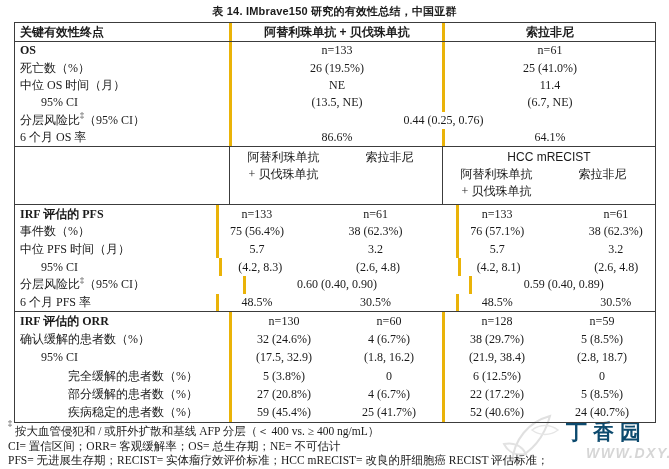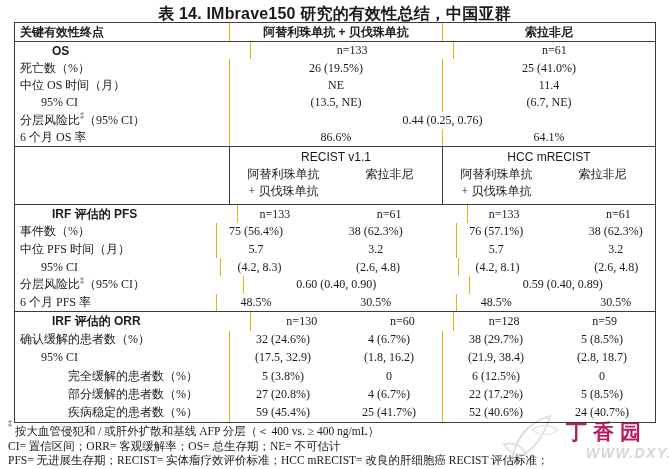--- a/index.html
+++ b/index.html
@@ -6,47 +6,47 @@
   html,body { background:#ffffff; }
   .page {
     position:relative; width:669px; height:469px; background:#ffffff;
     color:#1a1a1a; overflow:hidden;
     font-family:"Liberation Serif","DejaVu Serif",serif;
   }
 
   .doc-title {
     position:absolute; top:4px; left:0; width:100%; text-align:center;
     font-family:"Liberation Sans","DejaVu Sans",sans-serif;
-    font-weight:700; font-size:16px; letter-spacing:0.2px;
+    font-weight:700; font-size:11px; letter-spacing:0.2px;
   }
 
   .tbl {
     position:absolute; left:14px; top:22px; width:642px;
     border:1px solid #3c3c3c; font-size:12px; background:transparent; z-index:2;
   }
   .block { border-bottom:1px solid #3c3c3c; }
   .block:last-child { border-bottom:none; }
 
   .trow { display:flex; align-items:center; }
   .hdr1 .trow { height:18px; }
   .sec-os  .trow { height:17.4px; }
   .sec-pfs .trow { height:17.7px;gap:41px; }
   .sec-orr .trow { height:18.2px; }
 
   .c { height:100%; display:flex; align-items:center; }
   .lab { width:214px; padding-left:5px; }
-  .bl  { border-left:1px solid #eab308; }
+  .bl  { border-left:3px solid #eab308; }
   .v   { justify-content:center; text-align:center; }
   .w213 { width:213px; }
   .w107 { width:107px; }
   .w106 { width:106px; }
   .w426 { width:426px; }
 
   .headtext { font-family:"Liberation Sans","DejaVu Sans",sans-serif; font-weight:700; }
-  .secname  { font-family:Liberation Sans, sans-serif; font-weight:700;margin-left:32px; }
+  .secname  { font-family:Liberation Serif, serif; font-weight:700; }
   .ind1 { padding-left:26px; }
   .ind2 { padding-left:53px; }
   sup.mark { font-size:8px; position:relative; top:-4px; line-height:0; }
 
   
   .hdr2 { display:flex; height:57px; }
   .h2lab { width:214px; height:100%; }
   .h2g { width:213px; height:100%; border-left:1px solid #3c3c3c; text-align:center; padding-top:2px; }
   .h2title { font-family:"Liberation Sans","DejaVu Sans",sans-serif; font-size:12px; height:17px; line-height:17px; }
   .h2cols { display:flex; }
@@ -57,21 +57,21 @@
     position:absolute; left:8px; top:424px; z-index:2;
     font-size:11.5px; line-height:14.6px; width:560px;
   }
 
   
   .wm { position:absolute; left:498px; top:408px; width:168px; height:60px; z-index:1; }
   .wm-leaf { position:absolute; left:0; top:2px; }
   .wm-name {
     position:absolute; left:68px; top:10px;
     font-family:"Liberation Sans","DejaVu Sans",sans-serif;
-    font-size:21px; font-weight:700; color:#be185d; letter-spacing:6px; white-space:nowrap;
+    font-size:21px; font-weight:700; color:#0c4a6e; letter-spacing:6px; white-space:nowrap;
   }
   .wm-url {
     position:absolute; left:88px; top:37px;
     font-family:"Liberation Sans","DejaVu Sans",sans-serif;
     font-style:italic; font-size:14px; font-weight:700; color:#d6d6d6; letter-spacing:1.5px; white-space:nowrap;
   }
 </style>
 </head>
 <body>
 
@@ -122,21 +122,20 @@
         <div class="c lab">6 个月 OS 率</div>
         <div class="c v w213 bl">86.6%</div>
         <div class="c v w213 bl">64.1%</div>
       </div>
     </div>
 
     <div class="block">
       <div class="hdr2">
         <div class="h2lab"></div>
         <div class="h2g">
-          <div class="h2title">RECIST v1.1</div>
           <div class="h2cols">
             <div class="h2combo">
               <div>阿替利珠单抗</div>
               <div>+ 贝伐珠单抗</div>
             </div>
             <div class="h2sor">索拉非尼</div>
           </div>
         </div>
         <div class="h2g">
           <div class="h2title">HCC mRECIST</div>

